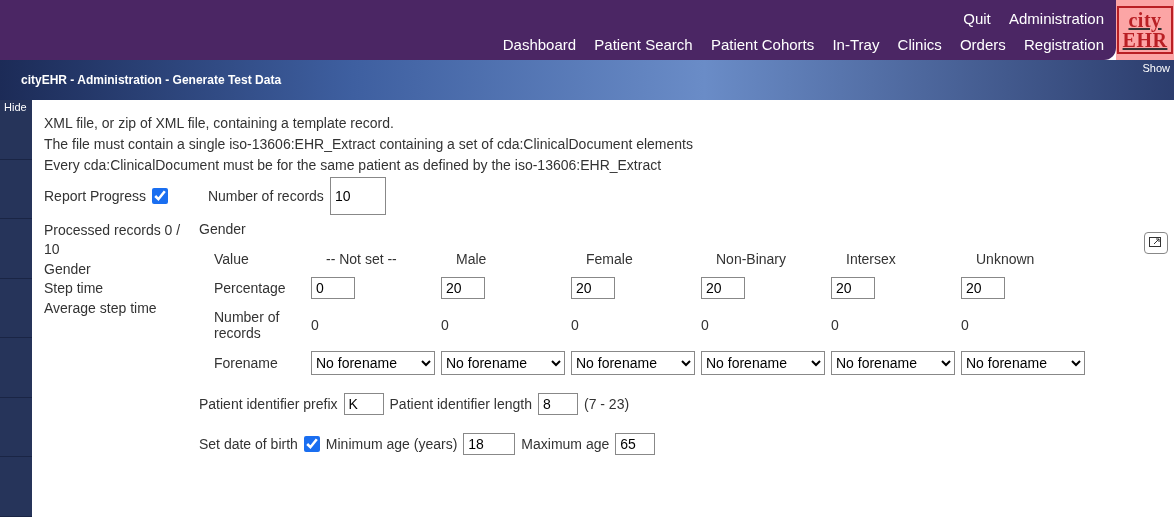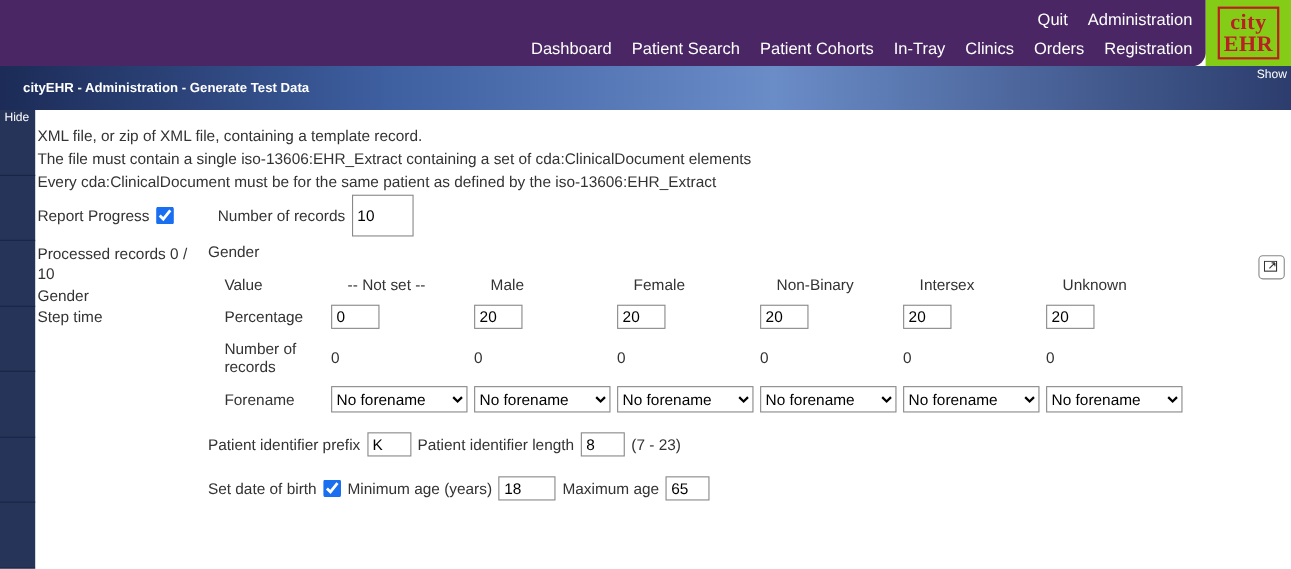--- a/index.html
+++ b/index.html
@@ -1,32 +1,32 @@
 <!DOCTYPE html>
 <html><head>
 <meta charset="utf-8">
 <style>
   * { box-sizing: border-box; margin:0; padding:0; }
   html,body { width:1174px; height:517px; font-family: Arial, Helvetica, sans-serif; font-size:14px; color:#333; background:#fff; overflow:hidden; }
   .topbar { height:60px; width:100%; display:flex; }
   .topbar-left { flex:1; background:#4b2664; border-bottom-right-radius:12px; position:relative; }
-  .topbar-right { width:78px; background:#84cc16; display:flex; align-items:center; justify-content:center; }
+  .topbar-right { width:58px; background:#fca5a5; display:flex; align-items:center; justify-content:center;text-decoration:underline; }
   .logo-box { border:2px solid #b91f24; color:#b91f24; font-weight:bold; text-align:center; line-height:1; font-size:20px; padding:2px 4px; font-family: Georgia, serif; letter-spacing:0.5px; }
   .topnav-row1, .topnav-row2 { position:absolute; right:12px; color:#fff; font-weight:normal; font-size:15px; }
   .topnav-row1 { top:10px; }
   .topnav-row2 { top:36px; }
   .topnav-row1 span, .topnav-row2 span { margin-left:14px; cursor:pointer; }
   .subheader { height:40px; width:100%; background: linear-gradient(to right, #1c2b57, #3e5fa0 30%, #6a8cc7 60%, #2c3d6d); display:flex; align-items:center; color:#fff; position:relative; }
   .subheader .hide { font-size:11px; position:absolute; left:4px; top:2px; cursor:pointer;margin-top:39px; }
   .subheader .show { font-size:11px; position:absolute; right:4px; top:2px; cursor:pointer; }
   .subheader .title { font-size:12px; font-weight:bold; margin-left:21px; }
   .main { display:flex; width:100%; height:calc(517px - 60px - 40px); }
   .leftcol { width:32px; background:#26345a; display:flex; flex-direction:column; }
   .leftcol div { flex:1; border-bottom:1px solid #1a2545; }
-  .content { flex:1; padding:14px 24px 0 2px; overflow:hidden; position:relative; }
+  .content { flex:1; padding:14px 24px 0 12px; overflow:hidden; position:relative; }
   .instr { color:#333; font-size:14px; line-height:1.35; }
   .instr p { margin-bottom:2px; }
   .tmpl-row { margin-top:20px; color:#333; font-size:14px; }
   .tmpl-row .xred { color:#e50000; font-weight:bold; margin-left:6px; cursor:pointer; }
   .row { display:flex; align-items:center; margin-top:4px; font-size:14px; }
   .row label { margin-right:6px; }
   .smallinput { width:56px; height:38px; border:1px solid #888; padding:0 4px; font-size:14px; }
   .chk { width:16px; height:16px; accent-color:#1a6ef0; }
   .twocol { display:flex; margin-top:6px; }
   .side-stats { width:155px; font-size:14px; line-height:1.4; }
@@ -99,20 +99,21 @@
       <span style="width:40px;"></span>
       <label>Number of records</label>
       <input type="text" class="smallinput" value="10" style="">
     </div>
 
     <div class="twocol">
       <div class="side-stats">
         <div>Processed records 0 / 10</div>
         <div>Gender</div>
         <div>Step time</div>
+        <div>Average step time</div>
       </div>
 
       <div class="tablewrap">
         <div class="section-label">Gender</div>
 
         <div class="grid">
           <div class="hdr">Value</div>
           <div class="hdr">-- Not set --</div>
           <div class="hdr">Male</div>
           <div class="hdr">Female</div>

